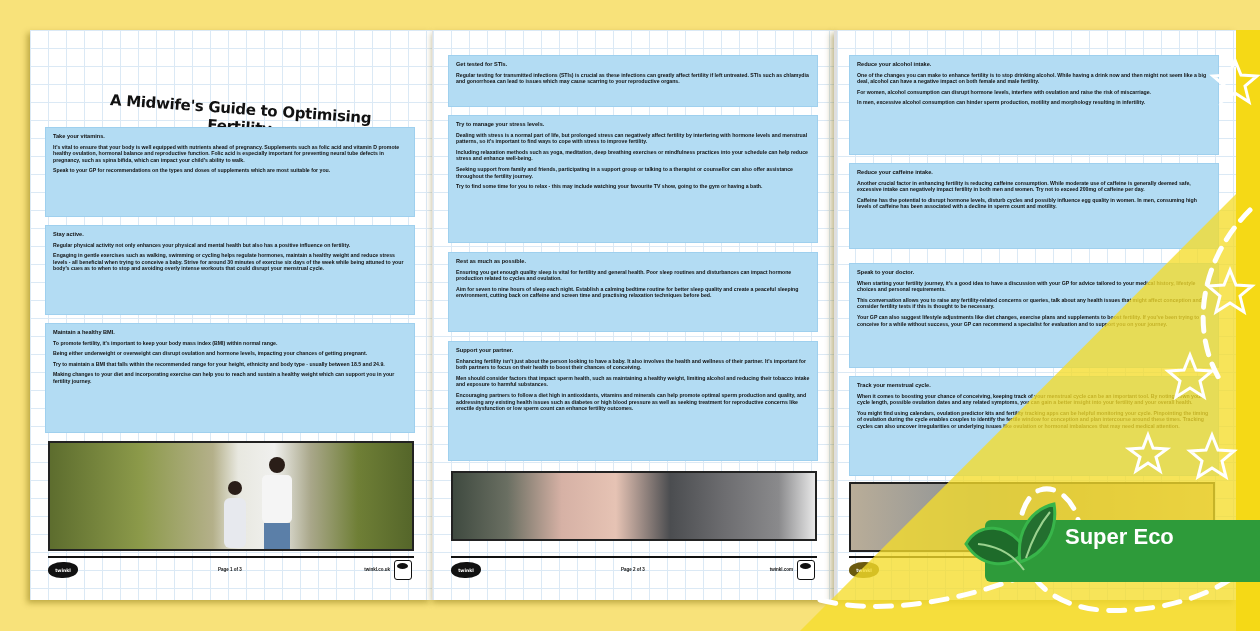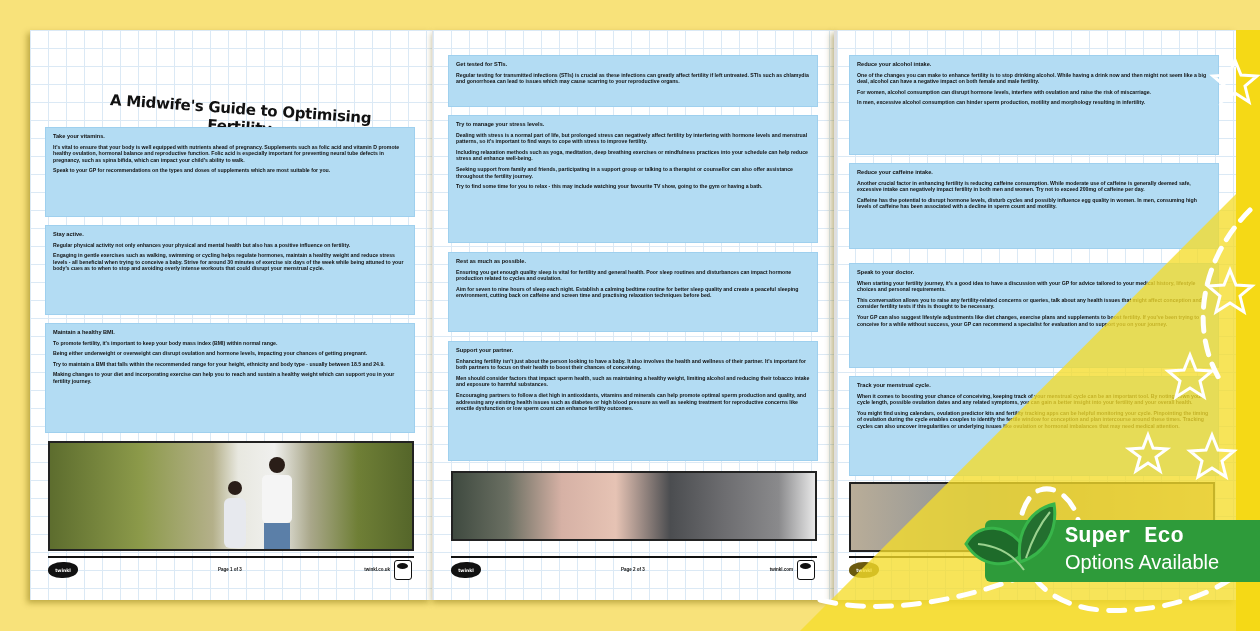--- a/index.html
+++ b/index.html
@@ -46,21 +46,21 @@
   .badge-icon { position: absolute; right: 2px; top: -2px; width: 18px; height: 20px; border: 1.5px solid #111; border-radius: 3px; background: #fff; }
   .badge-icon::before { content: ""; position: absolute; left: 2px; top: 2px; width: 11px; height: 6px; background: #111; border-radius: 50%; }
   .overlay {
     position: absolute; left: 0; top: 0; width: 1260px; height: 631px; pointer-events: none;
   }
   .eco {
     position: absolute; left: 985px; top: 520px; width: 275px; height: 62px;
     background: #2e9b3a; border-radius: 6px 0 0 6px; color: #fff;
     padding: 4px 0 0 80px;
   }
-  .eco .l1 { font-size: 22px; font-weight: bold; line-height: 26px; font-family: Liberation Mono, monospace; }
+  .eco .l1 { font-size: 22px; font-weight: bold; line-height: 26px; }
   .eco .l2 { font-size: 20px; line-height: 24px; }
 </style>
 </head>
 <body>
 
 <div class="page" id="page1">
   <div class="title">A Midwife's Guide to Optimising Fertility</div>
 
   <div class="card" style="left:15px; top:97px; width:370px; height:90px;">
     <h3>Take your vitamins.</h3>
@@ -183,20 +183,19 @@
     <polygon points="1190,355 1196,370 1212,371 1200,381 1204,397 1190,388 1176,397 1180,381 1168,371 1184,370"></polygon>
     <polygon points="1230,270 1236,285 1252,286 1240,296 1244,312 1230,303 1216,312 1220,296 1208,286 1224,285"></polygon>
     <polygon points="1148,435 1153,448 1167,449 1156,457 1160,471 1148,463 1136,471 1140,457 1129,449 1143,448"></polygon>
     <polygon points="1212,435 1218,450 1234,451 1222,461 1226,477 1212,468 1198,477 1202,461 1190,451 1206,450"></polygon>
     <polygon points="1235,60 1241,75 1257,76 1245,86 1249,102 1235,93 1221,102 1225,86 1213,76 1229,75"></polygon>
   </g>
 </svg>
 
 <div class="eco">
   <div class="l1">Super Eco</div>
-  <div class="l2">Options Available</div>
 </div>
 <svg style="position:absolute; left:958px; top:500px;" width="100" height="90" viewBox="0 0 100 90">
   <path d="M8,44 C20,22 50,22 68,50 C50,72 22,66 8,44 Z" fill="#1e6b2a" stroke="#38b54a" stroke-width="3"></path>
   <path d="M62,62 C58,32 72,10 96,4 C100,30 88,54 62,62 Z" fill="#236f2f" stroke="#38b54a" stroke-width="3"></path>
   <path d="M20,44 C40,46 55,54 66,70" stroke="#9bd28f" stroke-width="2" fill="none"></path>
   <path d="M68,58 C74,40 82,24 92,12" stroke="#9bd28f" stroke-width="2" fill="none"></path>
 </svg>
 
 </body></html>

